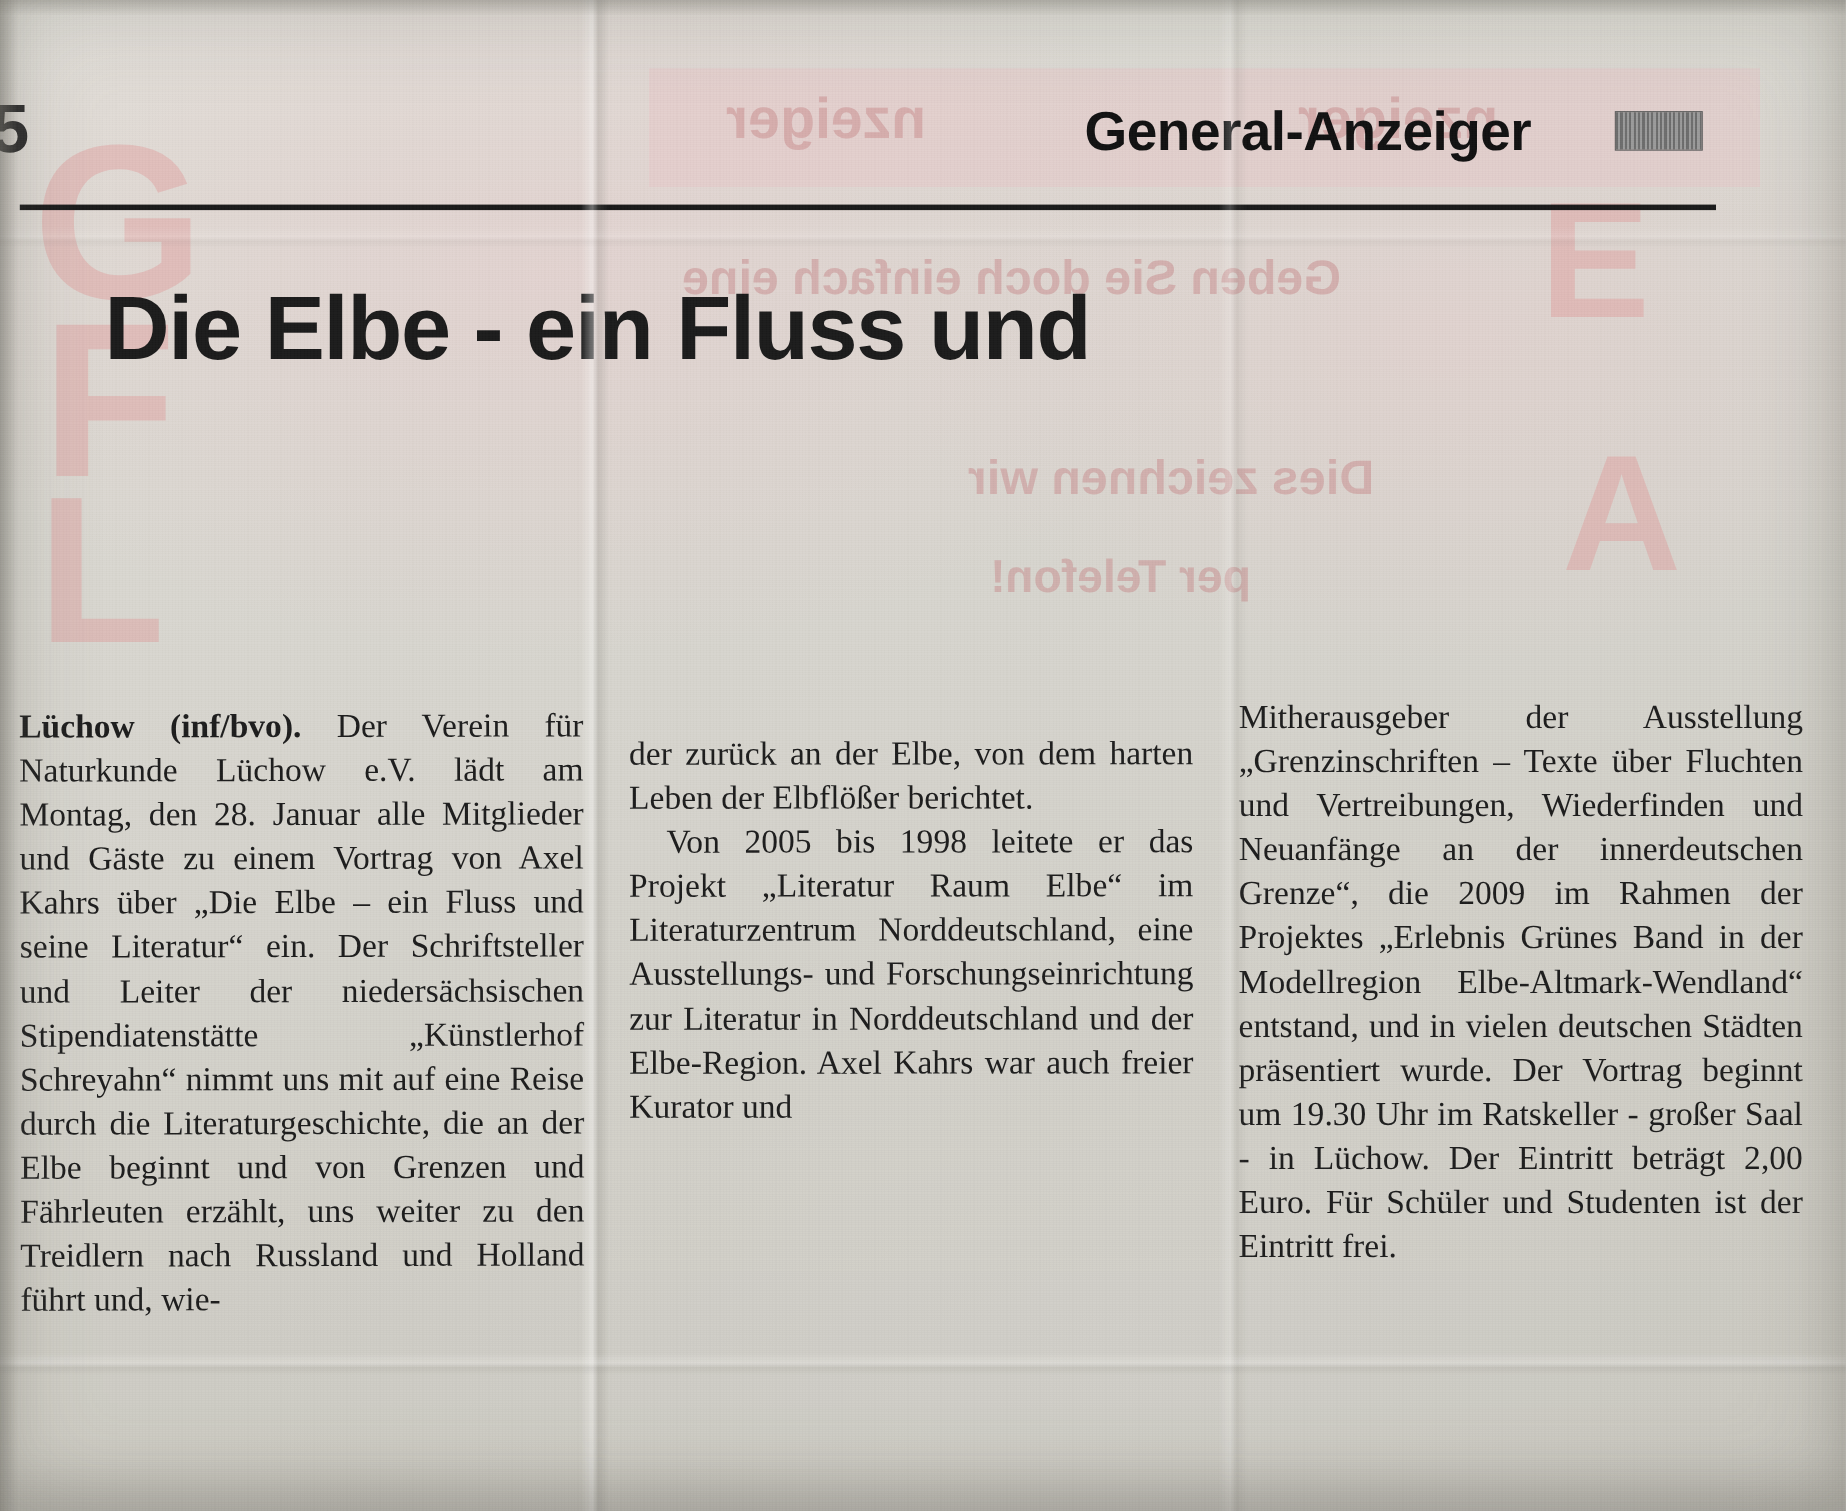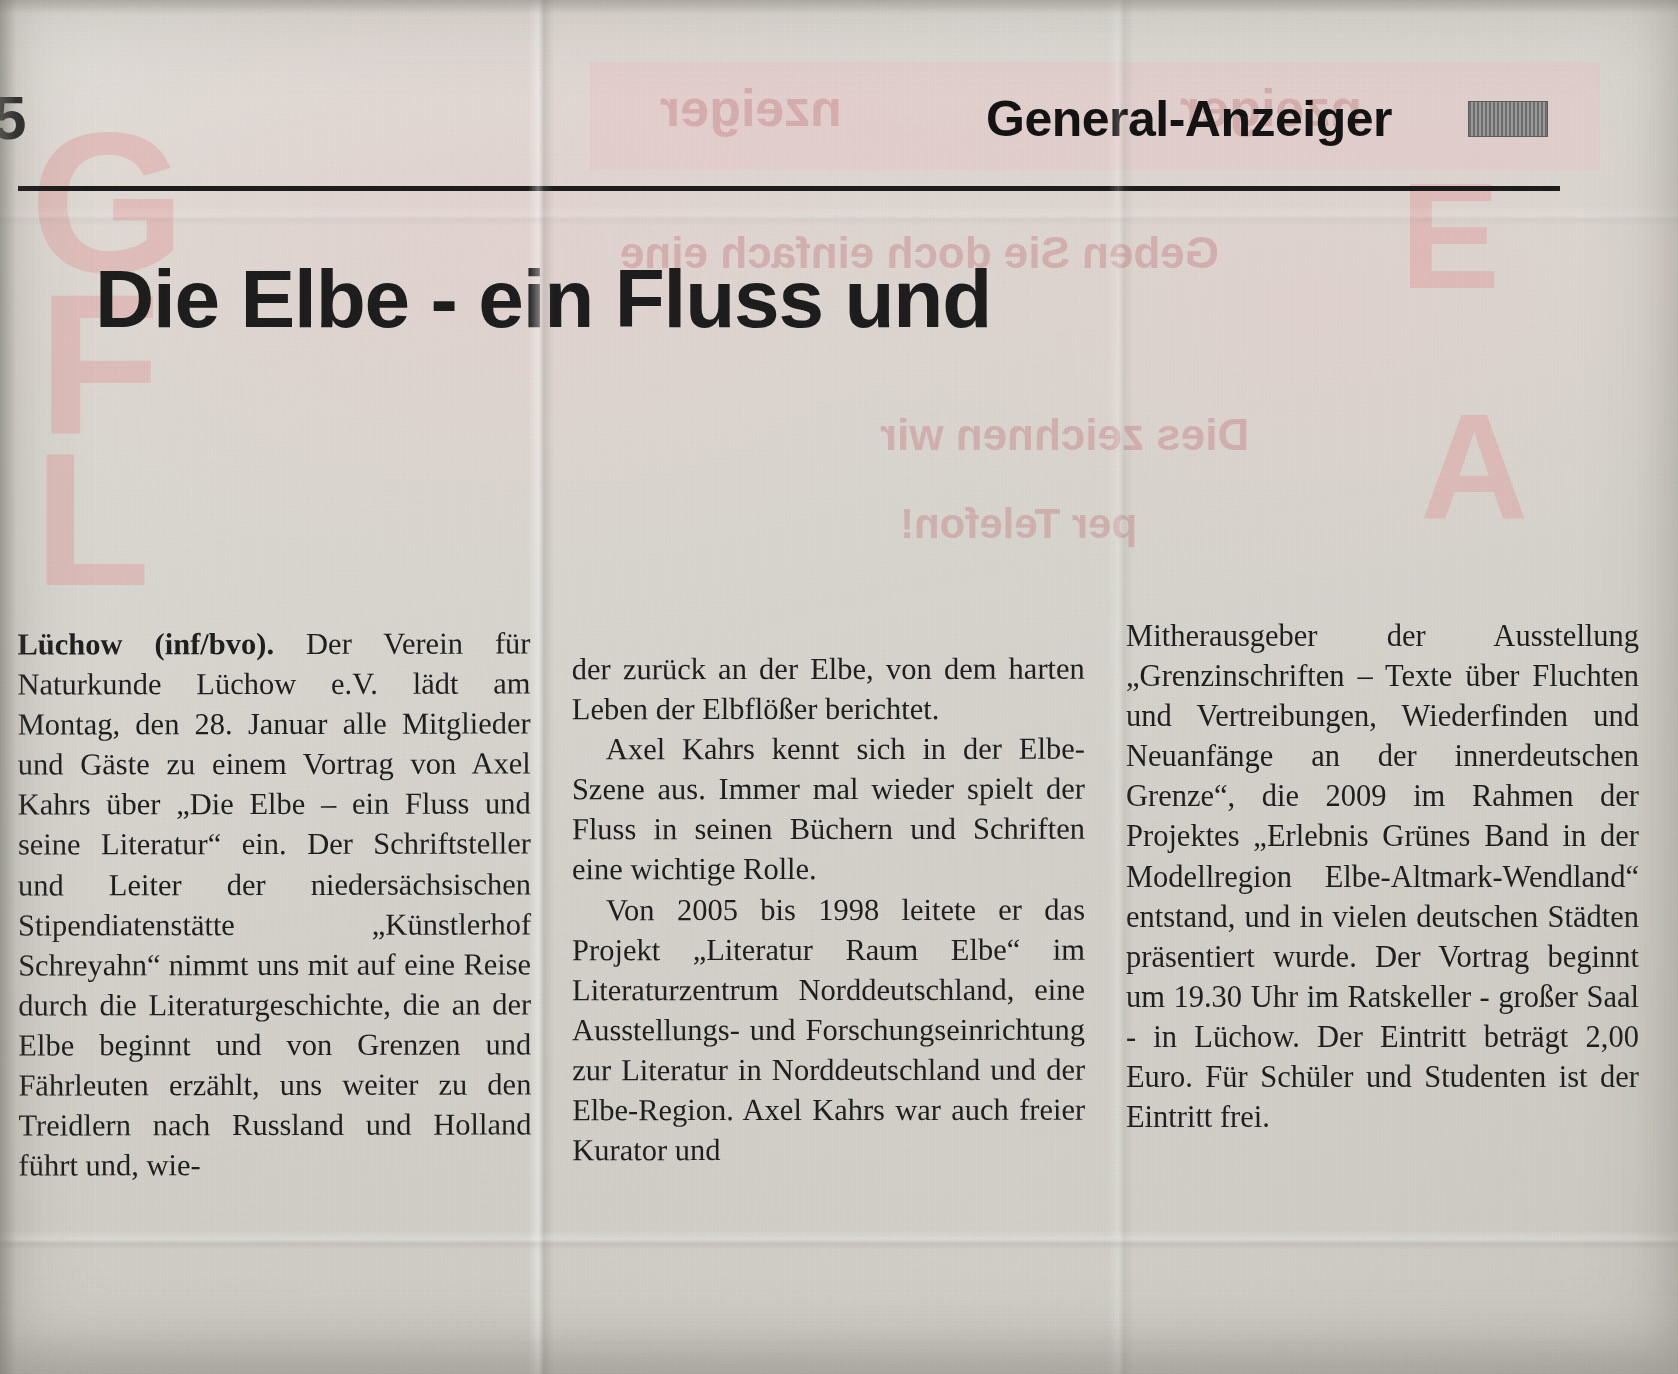--- a/index.html
+++ b/index.html
@@ -127,21 +127,21 @@
     letter-spacing: -1.2px;
     color: #1b1b1b;
     text-align: center;
   }
   .headline .l1 { display: block; text-align: left; }
   .headline .l2 { display: block; text-align: center; padding-left: 70px; }
 
   
   .columns {
     position: absolute;
-    top: 624px;
+    top: 640px;
     left: 18px;
     right: 30px;
     display: flex;
     gap: 41px;
   }
   .col {
     width: 513px;
     font-family: "Liberation Serif", serif;
     font-size: 30.5px;
     line-height: 1.315;
@@ -231,21 +231,20 @@
 
     <div class="col col-1">
       <p>
         <span class="dateline">Lüchow (inf/bvo).</span>
         <span>Der Verein für Naturkunde Lüchow e.V. lädt am Montag, den 28. Januar alle Mitglieder und Gäste zu einem Vortrag von Axel Kahrs über „Die Elbe – ein Fluss und seine Literatur“ ein. Der Schriftsteller und Leiter der niedersächsischen Stipendiatenstätte „Künstlerhof Schreyahn“ nimmt uns mit auf eine Reise durch die Literaturgeschichte, die an der Elbe beginnt und von Grenzen und Fährleuten erzählt, uns weiter zu den Treidlern nach Russland und Holland führt und, wie-</span>
       </p>
     </div>
 
     <div class="col col-2">
       <p>der zurück an der Elbe, von dem harten Leben der Elbflößer berichtet.</p>
-      <p>Axel Kahrs kennt sich in der Elbe-Szene aus. Immer mal wieder spielt der Fluss in seinen Büchern und Schriften eine wichtige Rolle.</p>
       <p>Von 2005 bis 1998 leitete er das Projekt „Literatur Raum Elbe“ im Literaturzentrum Norddeutschland, eine Ausstellungs- und Forschungseinrichtung zur Literatur in Norddeutschland und der Elbe-Region. Axel Kahrs war auch freier Kurator und</p>
     </div>
 
     <div class="col col-3">
       <p>Mitherausgeber der Ausstellung „Grenzinschriften – Texte über Fluchten und Vertreibungen, Wiederfinden und Neuanfänge an der innerdeutschen Grenze“, die 2009 im Rahmen der Projektes „Erlebnis Grünes Band in der Modellregion Elbe-Altmark-Wendland“ entstand, und in vielen deutschen Städten präsentiert wurde. Der Vortrag beginnt um 19.30 Uhr im Ratskeller - großer Saal - in Lüchow. Der Eintritt beträgt 2,00 Euro. Für Schüler und Studenten ist der Eintritt frei.</p>
     </div>
 
   </div>
 
   <div class="crease crease-v" style="left:528px;"></div>

